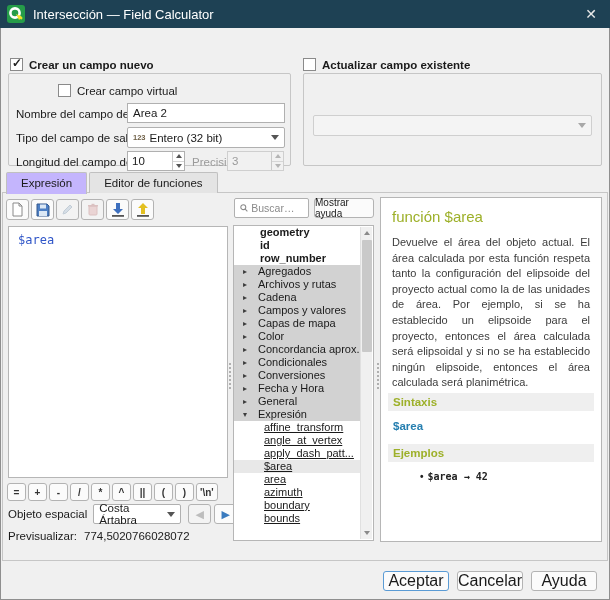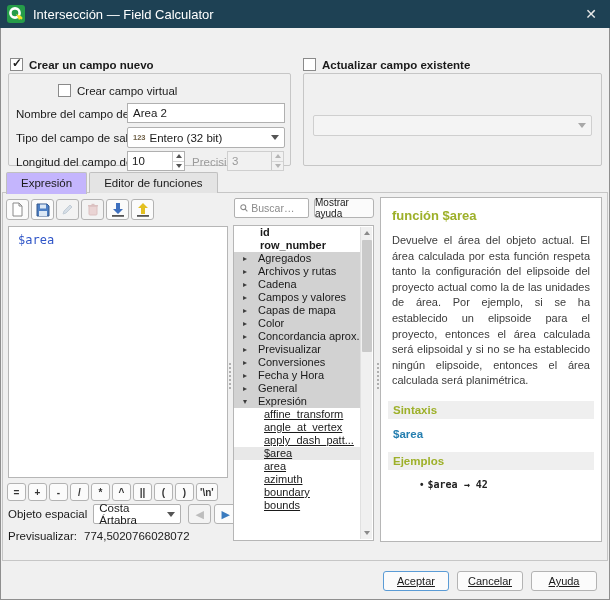--- a/index.html
+++ b/index.html
@@ -102,35 +102,35 @@
   .tree-row.selected { background:var(--selected-row,#e8e8e8); }
   .tree-row .arrow { position:absolute; left:9px; top:0; font-size:8px; color:#3c3c3c; }
   .scrollbar { position:absolute; right:1px; top:1px; bottom:1px; width:12px; background:#f0f0f0; border-left:1px solid #e0e0e0; }
   .scrollbar .sarr { position:absolute; left:0; width:12px; height:12px; display:flex; align-items:center; justify-content:center; }
   .scrollbar .sarr.up { top:0; } .scrollbar .sarr.dn { bottom:0; }
   .scrollbar .thumb { position:absolute; left:1px; top:13px; width:10px; height:112px; background:#c9c9c9; border-radius:1px; }
   .scrollbar .tri-up, .scrollbar .tri-dn { border-left-width:3px; border-right-width:3px; border-bottom-color:#8a8a8a; border-top-color:#8a8a8a; }
 
   
   .help { position:absolute; left:380px; top:197px; width:222px; height:345px; background:#fff; border:1px solid #b6b6b6; padding:8px 11px; overflow:hidden; }
-  .help h1 { font-size:13px; color:var(--help-heading,#9db029); margin:2px 0 10px 0; font-weight:bold; }
-  .help p.desc { font-size:11px; line-height:1.42; color:#3c3c3c; text-align:justify; margin-bottom:12px; }
+  .help h1 { font-size:15px; color:var(--help-heading,#9db029); margin:2px 0 10px 0; font-weight:normal; }
+  .help p.desc { font-size:11px; line-height:1.42; color:#3c3c3c; text-align:justify; margin-bottom:2px; }
   .help .band { background:#efefef; color:var(--help-heading,#9db029); font-weight:bold; font-size:11.5px; padding:3px 5px; margin:0 -4px 9px -4px; }
   .help .syntax { font-weight:bold; color:var(--syntax-blue,#267fb0); font-size:11.5px; margin:0 0 12px 1px; }
   .help .example { margin:4px 0 0 28px; font:bold 10px "DejaVu Sans Mono",monospace; color:#222; }
   .help .example .bullet { font-family:"Liberation Sans",sans-serif; margin-right:4px; }
 
   
   .splitter { position:absolute; width:3px; height:26px; border-left:2px dotted #b0b0b0; }
   .split1 { left:229px; top:363px; }
   .split2 { left:377px; top:363px; }
 
   
   .dlgbtns { position:absolute; left:383px; top:571px; display:flex; gap:8px; }
-  .dbtn { width:66px; height:20px; background:#fbfbfb; border:1px solid #b3b3b3; border-radius:3px; font-size:11px; display:flex; align-items:center; justify-content:center;text-decoration:underline; }
+  .dbtn { width:66px; height:20px; background:#fbfbfb; border:1px solid #b3b3b3; border-radius:3px; font-size:16px; display:flex; align-items:center; justify-content:center; }
   .dbtn.default { border-color:var(--accent,#5a9bd5); }
 </style>
 </head>
 <body>
 
 <div class="dialog">
 
   <div class="titlebar">
     <span class="logo">
       <svg width="18" height="18" viewBox="0 0 18 18">
@@ -289,30 +289,31 @@
     <svg width="10" height="10" viewBox="0 0 10 10">
         <circle cx="4" cy="4" r="3" fill="none" stroke="#8a8a8a" stroke-width="1.3"></circle>
         <line x1="6.3" y1="6.3" x2="9" y2="9" stroke="#8a8a8a" stroke-width="1.3"></line>
       </svg>
     <input placeholder="Buscar…" style="">
   </div>
   <span class="btn-showhelp">Mostrar ayuda</span>
 
   <div class="list">
     <div>
+        <div class="tree-row special"><span>geometry</span></div>
         <div class="tree-row special"><span>id</span></div>
         <div class="tree-row special"><span>row_number</span></div>
         <div class="tree-row group"><span class="arrow">▸</span><span>Agregados</span></div>
         <div class="tree-row group"><span class="arrow">▸</span><span>Archivos y rutas</span></div>
         <div class="tree-row group"><span class="arrow">▸</span><span>Cadena</span></div>
         <div class="tree-row group"><span class="arrow">▸</span><span>Campos y valores</span></div>
         <div class="tree-row group"><span class="arrow">▸</span><span>Capas de mapa</span></div>
         <div class="tree-row group"><span class="arrow">▸</span><span>Color</span></div>
         <div class="tree-row group"><span class="arrow">▸</span><span>Concordancia aprox...</span></div>
-        <div class="tree-row group"><span class="arrow">▸</span><span>Previsualizar</span></div>
+        <div class="tree-row group"><span class="arrow">▸</span><span>Condicionales</span></div>
         <div class="tree-row group"><span class="arrow">▸</span><span>Conversiones</span></div>
         <div class="tree-row group"><span class="arrow">▸</span><span>Fecha y Hora</span></div>
         <div class="tree-row group"><span class="arrow">▸</span><span>General</span></div>
         <div class="tree-row group"><span class="arrow">▾</span><span>Expresión</span></div>
         <div class="tree-row child"><span>affine_transform</span></div>
         <div class="tree-row child"><span>angle_at_vertex</span></div>
         <div class="tree-row child"><span>apply_dash_patt...</span></div>
         <div class="tree-row child selected"><span>$area</span></div>
         <div class="tree-row child"><span>area</span></div>
         <div class="tree-row child"><span>azimuth</span></div>

